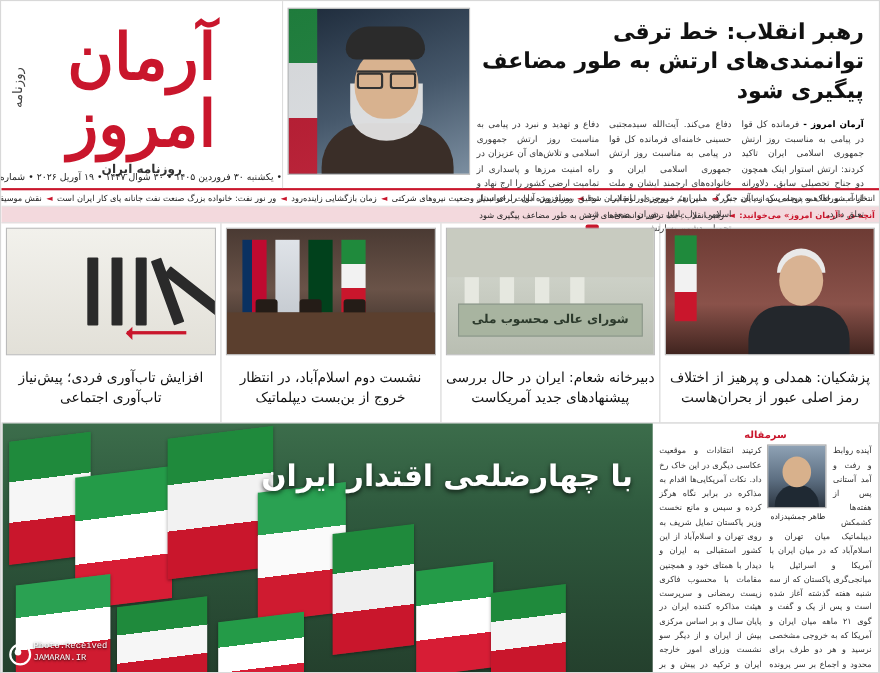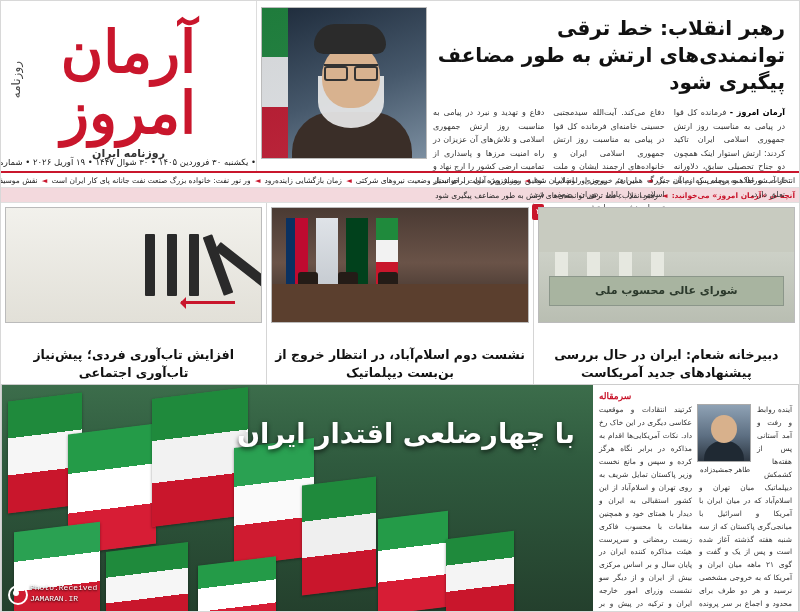--- a/index.html
+++ b/index.html
@@ -184,23 +184,23 @@
     direction:rtl;
   }
   .qcell:last-child{border-left:none;}
   .qphoto{
     height:116px;width:100%;
     border:1px solid #bbb;
     position:relative;overflow:hidden;
     box-sizing:border-box;
   }
   .qtitle{
-    font-size:12.5px;font-weight:bold;color:#111;
+    font-size:12.5px;font-weight:normal;color:#111;
     line-height:1.45;text-align:center;
-    margin-top:23px;direction:rtl;
+    margin-top:11px;direction:rtl;
   }
 
   
   .ph-domino{background:linear-gradient(to bottom,#f2f1ec,#e2e0d8);}
   .ph-domino i{position:absolute;bottom:26px;background:#2a2a2a;border-radius:1px;display:block;}
   .ph-domino .arrow{
     position:absolute;bottom:18px;right:26px;width:54px;height:3px;background:#c9162c;
   }
   .ph-domino .arrow:after{
     content:"";position:absolute;left:-7px;top:-4px;border:6px solid transparent;border-right-color:#c9162c;
@@ -279,21 +279,21 @@
   }
 
   .sidecol{
     width:206px;
     box-sizing:border-box;
     padding:4px 6px 4px 6px;
     direction:rtl;
     border-right:1px solid #ccc;
   }
   .kicker{
-    color:#c9162c;font-size:9px;font-weight:bold;text-align:left;margin:2px 0 3px 0;font-family:Liberation Serif, serif;
+    color:#c9162c;font-size:9px;font-weight:bold;text-align:center;margin:2px 0 3px 0;
   }
   .side-title{
     font-size:13.5px;font-weight:bold;color:#111;text-align:center;line-height:1.5;
     margin-bottom:5px;
   }
   .side-body{
     font-size:7.4px;line-height:1.75;color:#333;text-align:justify;
     column-count:2;column-gap:7px;direction:rtl;
   }
   .author-box{
@@ -362,20 +362,29 @@
   </div>
 
   <div class="ticker ticker-2">
     <span class="brand">آنچه در «آرمان امروز» می‌خوانید:</span>
     <span class="sep">◄</span>
     <span>رهبر انقلاب: خط ترقی توانمندی‌های ارتش به طور مضاعف پیگیری شود</span>
   </div>
 
   <div class="quad">
 
+    <div class="qcell">
+      <div class="qphoto ph-pres">
+        <div class="fl"></div>
+        <div class="suit"></div>
+        <div class="hair"></div>
+        <div class="head"></div>
+      </div>
+      <div class="qtitle">پزشکیان: همدلی و پرهیز از اختلاف رمز اصلی عبور از بحران‌هاست</div>
+    </div>
 
     <div class="qcell">
       <div class="qphoto ph-snsc">
         <div class="slab"></div>
         <div class="col" style="left:16px;"></div>
         <div class="col" style="left:48px;"></div>
         <div class="col" style="left:80px;"></div>
         <div class="col" style="left:112px;"></div>
         <div class="plate">شورای عالی محسوب ملی</div>
       </div>

